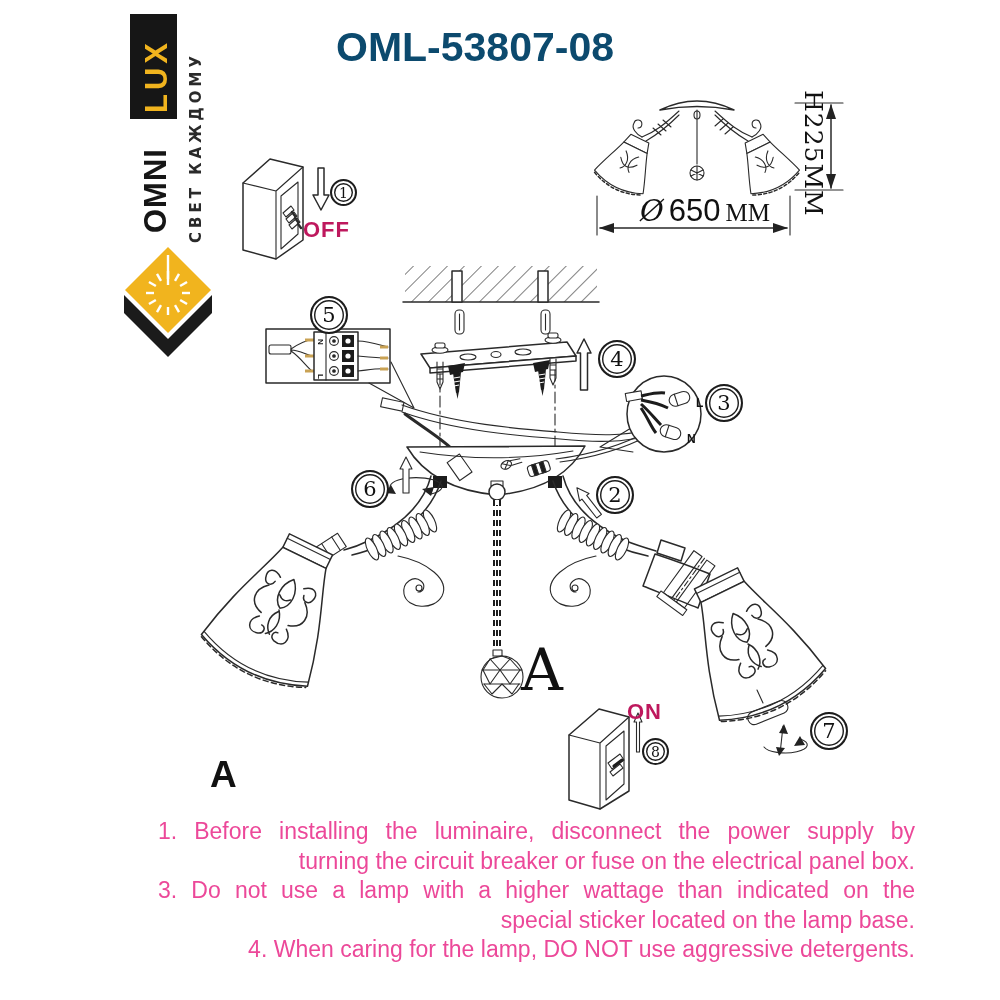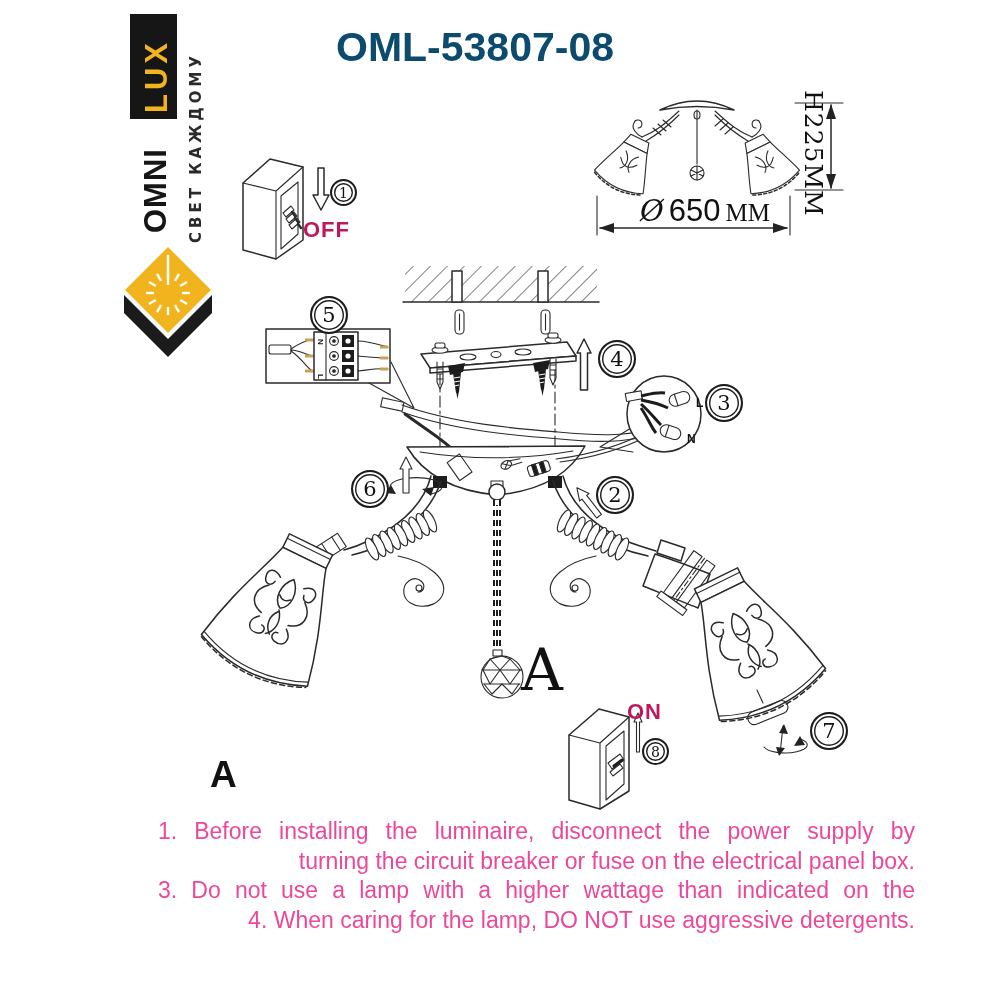--- a/index.html
+++ b/index.html
@@ -421,16 +421,17 @@
   <div class="abs" id="pendant-a">A</div>
 
   <div class="abs" id="legend">
     <span class="part">A</span>
   </div>
 
   <div class="abs" id="instructions">
     <p class="full">1. Before installing the luminaire, disconnect the power supply by</p>
     <p>turning the circuit breaker or fuse on the electrical panel box.</p>
     <p class="full">3. Do not use a lamp with a higher wattage than indicated on the</p>
+    <p>special sticker located on the lamp base.</p>
     <p>4. When caring for the lamp, DO NOT use aggressive detergents.</p>
   </div>
 
 </div>
 
 </body></html>

